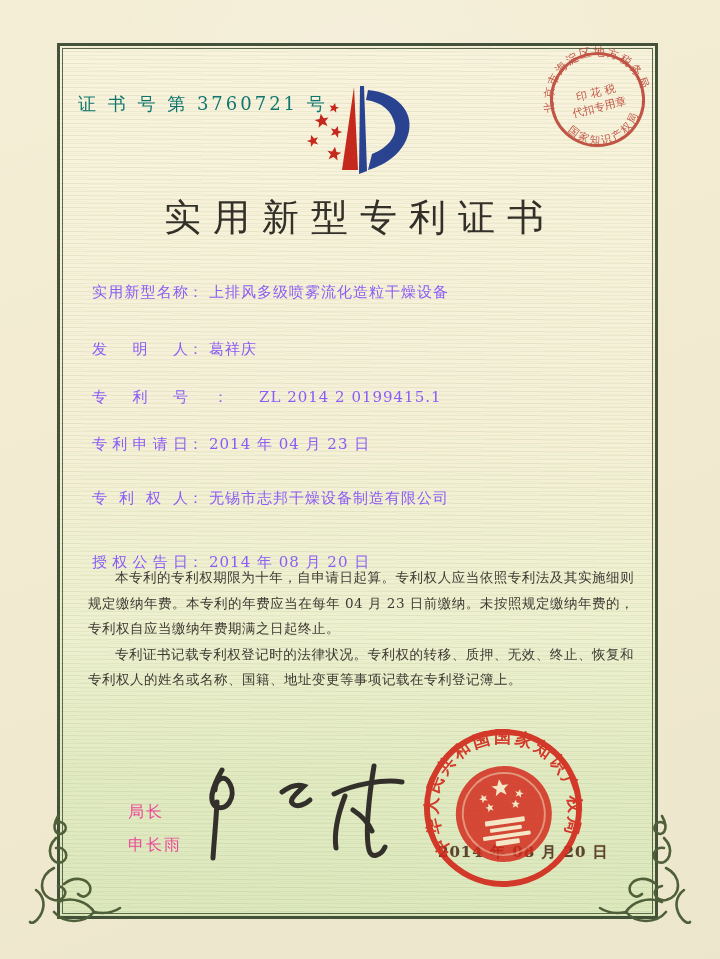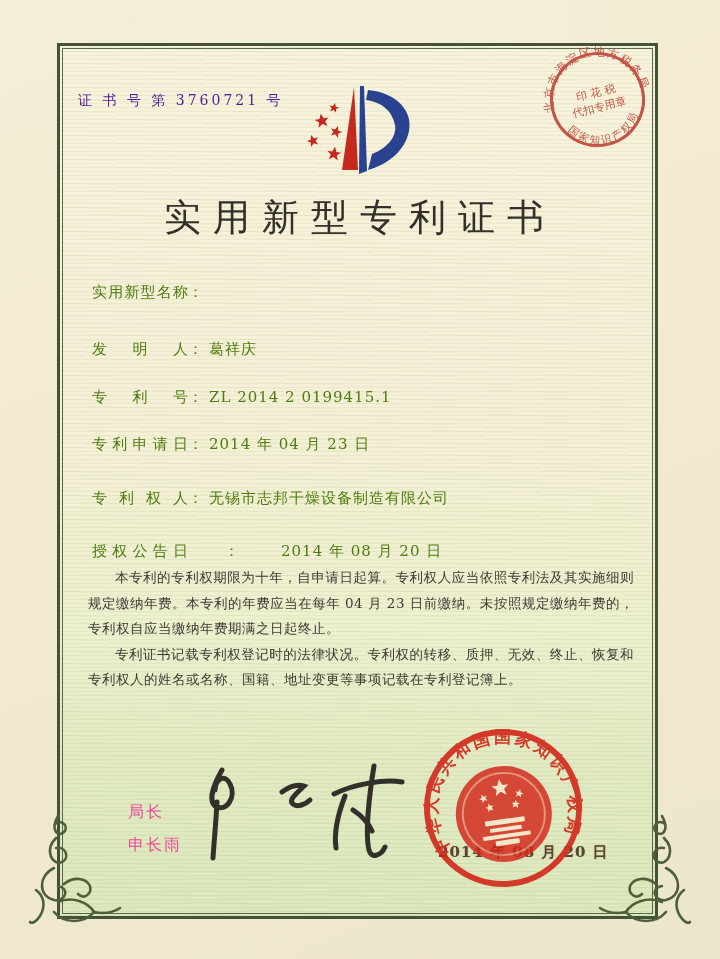--- a/index.html
+++ b/index.html
@@ -17,34 +17,34 @@
     position:absolute;left:57px;top:43px;width:601px;height:876px;
     border:3px solid #44523a;
     background:
       repeating-linear-gradient(0deg, rgba(120,160,95,.10) 0 1px, rgba(0,0,0,0) 1px 4px),
       repeating-linear-gradient(2deg, rgba(140,175,110,.07) 0 1px, rgba(0,0,0,0) 1px 6px),
       linear-gradient(180deg,#f9f3dd 0%,#f7f0d8 40%,#eef0cf 68%,#e2eac2 84%,#dde8bd 100%);
     box-sizing:border-box;
   }
   .frame-inner{position:absolute;inset:2px;border:1px solid #5a684a;}
   .cert-no{
-    position:absolute;left:78px;top:92px;font-size:14px;color:#4c1d95;
+    position:absolute;left:78px;top:92px;font-size:18px;color:#0f766e;
     letter-spacing:3px;
   }
   .logo{position:absolute;left:296px;top:84px;width:124px;height:94px;}
   .title{
     position:absolute;left:0;top:193px;width:100%;text-align:center;
     font-size:37px;color:#33302a;letter-spacing:12px;font-weight:500;
   }
   .fields{position:absolute;left:92px;top:283px;width:520px;}
-  .field-row{display:flex;align-items:baseline;font-size:15px;color:#4d7c0f;margin-bottom:0;position:absolute;left:0;}
+  .field-row{display:flex;align-items:baseline;font-size:15px;color:#8b5cf6;margin-bottom:0;position:absolute;left:0;}
   .field-row .lbl{display:inline-block;width:96px;text-align:justify;text-align-last:justify;}
   .field-row .sep{margin-right:6px;}
   .field-row .val{letter-spacing:1px;}
-  .row0{top:0;} .row1{top:57px;} .row2{top:105px;} .row3{top:152px;} .row4{top:206px;} .row5{top:259px;gap:36px;}
+  .row0{top:0;} .row1{top:57px;} .row2{top:105px;gap:25px;} .row3{top:152px;} .row4{top:206px;} .row5{top:270px;}
   .body-text{
     position:absolute;left:88px;top:565px;width:546px;
     font-size:13.5px;line-height:25.5px;color:#3e3a33;text-align:justify;
   }
   .body-text p{margin:0;text-indent:2em;letter-spacing:.5px;}
   .signer{position:absolute;left:128px;top:795px;font-size:16px;color:#ec4899;line-height:33px;letter-spacing:2px;}
   .signature{position:absolute;left:178px;top:752px;width:240px;height:115px;}
   .tax-seal{position:absolute;left:540px;top:42px;width:115px;height:115px;transform:rotate(-14deg);opacity:.85;}
   .office-seal{position:absolute;left:421px;top:726px;width:164px;height:164px;opacity:.9;transform:rotate(-8deg);}
   .issue-date{
@@ -86,20 +86,21 @@
     <polygon points="64,2 63,90 71,87 68,2" fill="#2a4390"></polygon>
     <path d="M72,6 C102,9 117,28 113,47 C109,68 90,81 72,86 L76,70 C92,64 101,52 99,41 C96,26 85,18 70,16 Z" fill="#2a4390"></path>
   </svg>
 
   <div class="title">实用新型专利证书</div>
 
   <div class="fields">
     <div class="field-row row0">
       <span class="lbl">实用新型名称</span>
         <span class="sep">：</span>
+        <span class="val">上排风多级喷雾流化造粒干燥设备</span>
     </div>
     <div class="field-row row1">
       <span class="lbl">发明人</span>
         <span class="sep">：</span>
         <span class="val">葛祥庆</span>
     </div>
     <div class="field-row row2">
       <span class="lbl">专利号</span>
         <span class="sep">：</span>
         <span class="val">ZL 2014 2 0199415.1</span>

